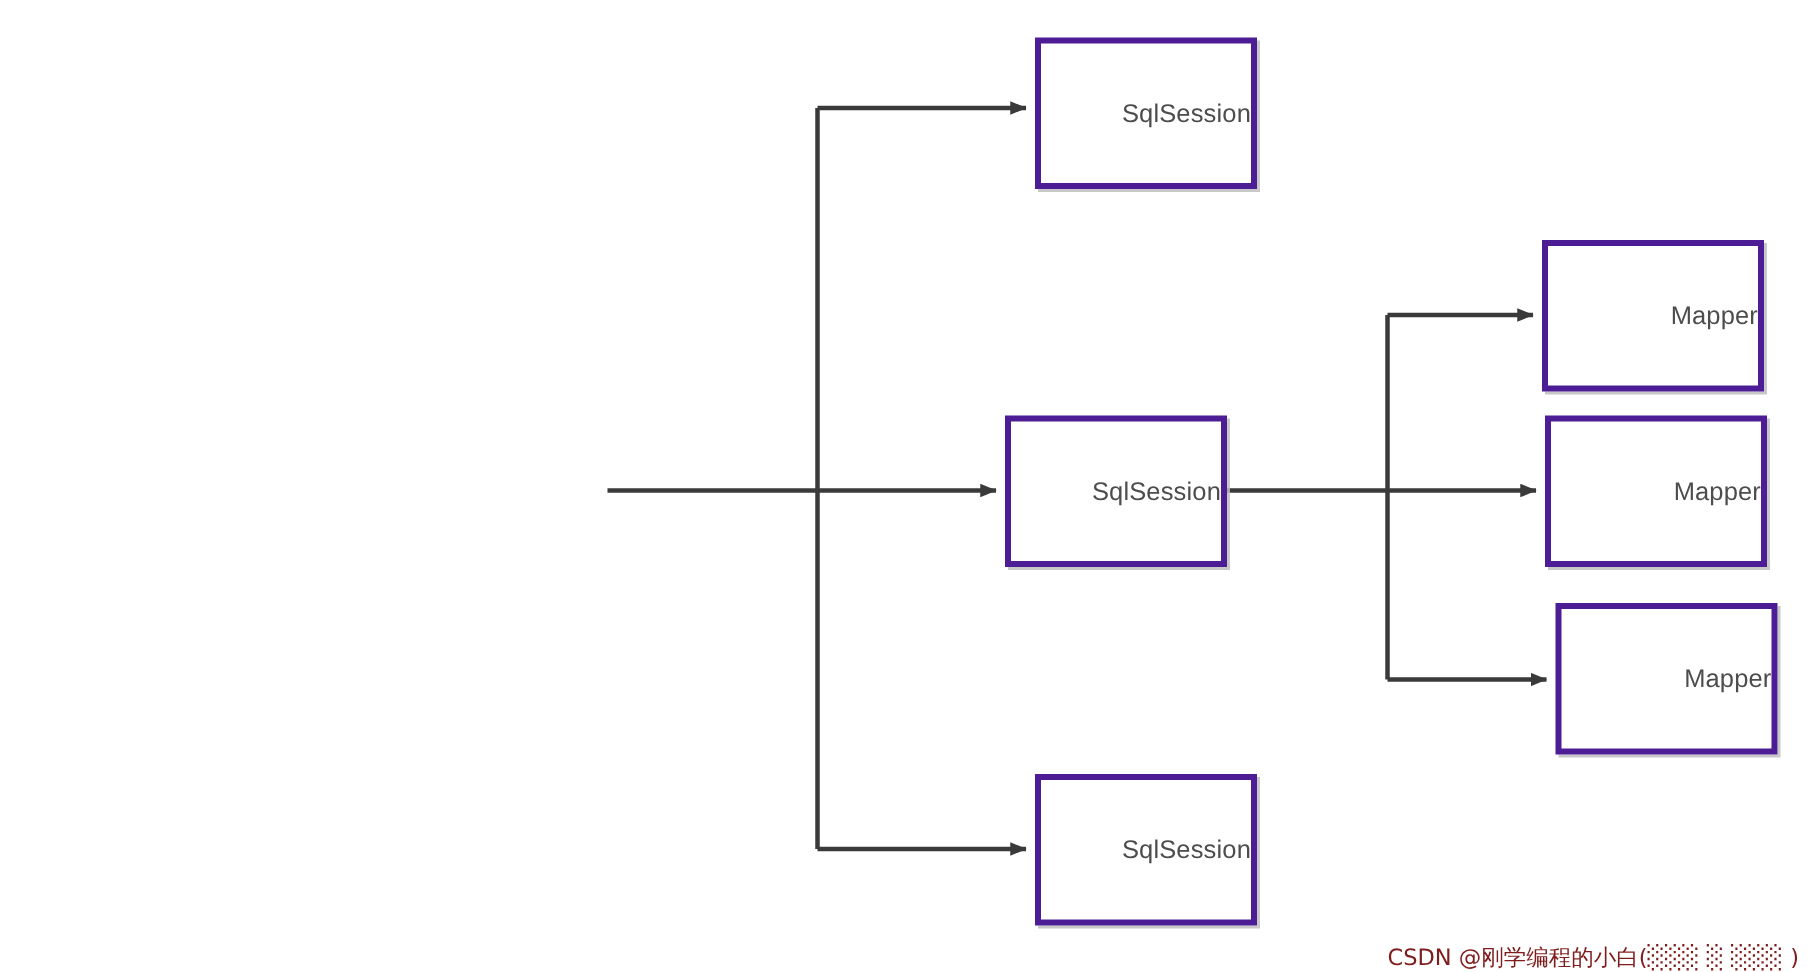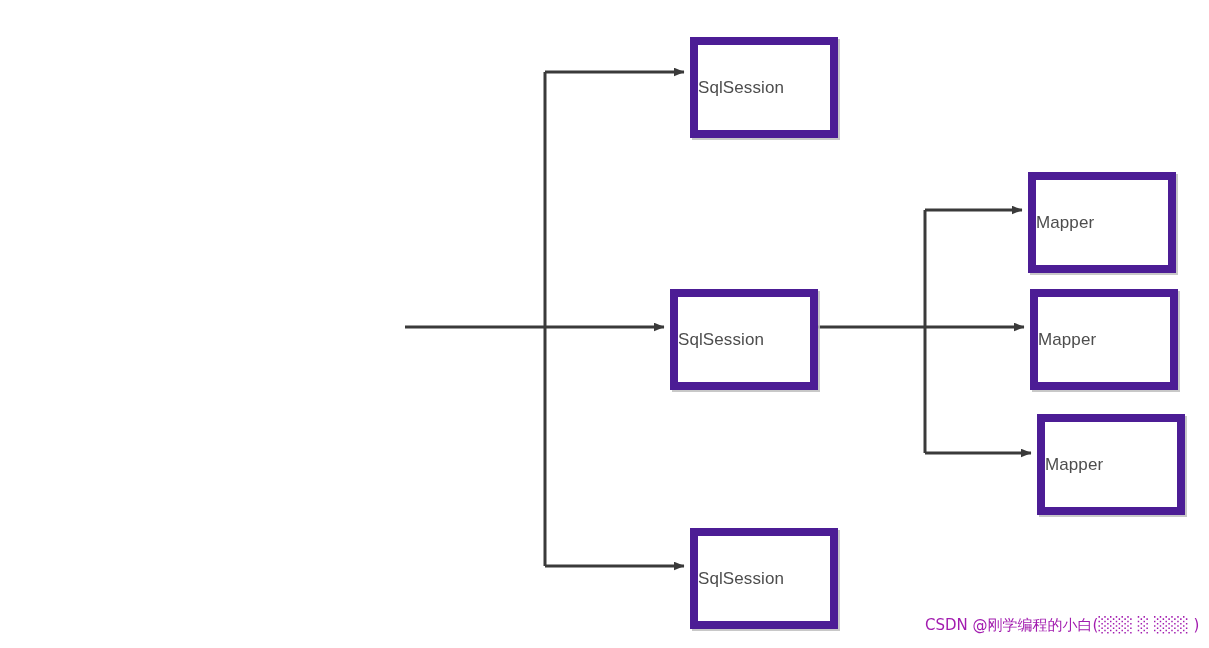--- a/index.html
+++ b/index.html
@@ -21,49 +21,48 @@
     position: absolute;
     left: 0;
     top: 0;
     width: 1209px;
     height: 648px;
   }
   .node {
     position: absolute;
     box-sizing: border-box;
     background: #ffffff;
-    border: 8px solid #4c1d95;
+    border: 4px solid #4c1d95;
     box-shadow: 2px 2px 0 0 rgba(190,190,190,0.85);
     display: flex;
     align-items: center;
-    justify-content: flex-start;
+    justify-content: flex-end;
     z-index: 2;
-    margin-top: 12px;
   }
   .node-label {
     color: #4d4d4d;
     font-size: 17px;
     font-family: "Liberation Sans", sans-serif;
     letter-spacing: 0.1px;
     white-space: nowrap;
     line-height: 1;
   }
   #node-factory { left: 91px;   top: 285px; width: 314px; height: 88px; }
   #node-session-top    { left: 690px; top: 25px;  width: 148px; height: 101px; }
   #node-session-middle { left: 670px; top: 277px; width: 148px; height: 101px; }
   #node-session-bottom { left: 690px; top: 516px; width: 148px; height: 101px; }
   #node-mapper-top     { left: 1028px; top: 160px; width: 148px; height: 101px; }
   #node-mapper-middle  { left: 1030px; top: 277px; width: 148px; height: 101px; }
   #node-mapper-bottom  { left: 1037px; top: 402px; width: 148px; height: 101px; }
 
   #watermark {
     position: absolute;
     left: 925px;
-    top: 616px;
-    color: #a21caf;
+    top: 629px;
+    color: #7f1d1d;
     font-size: 15px;
     font-family: "DejaVu Sans", sans-serif;
     white-space: nowrap;
     z-index: 3;
   }
 </style>
 </head>
 <body>
 
 <div id="canvas">

